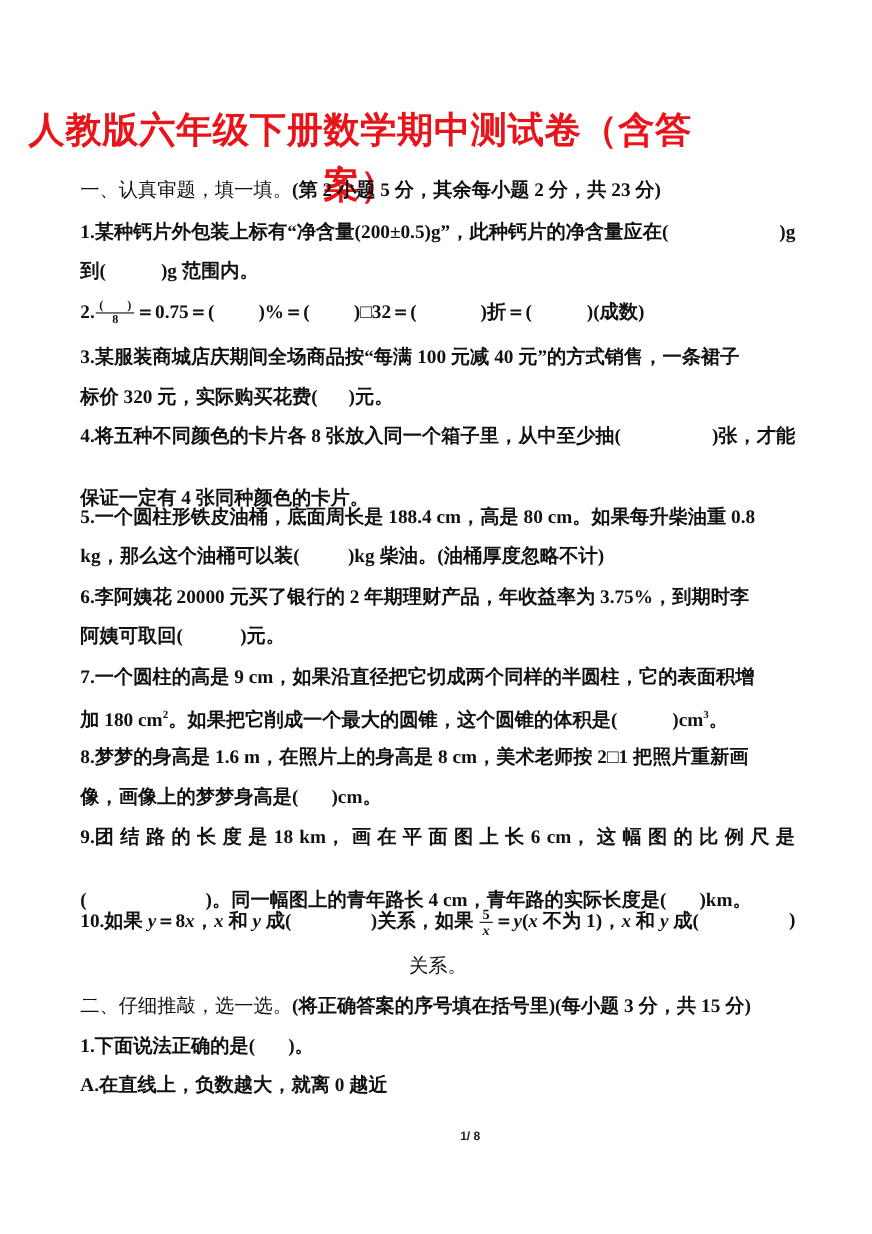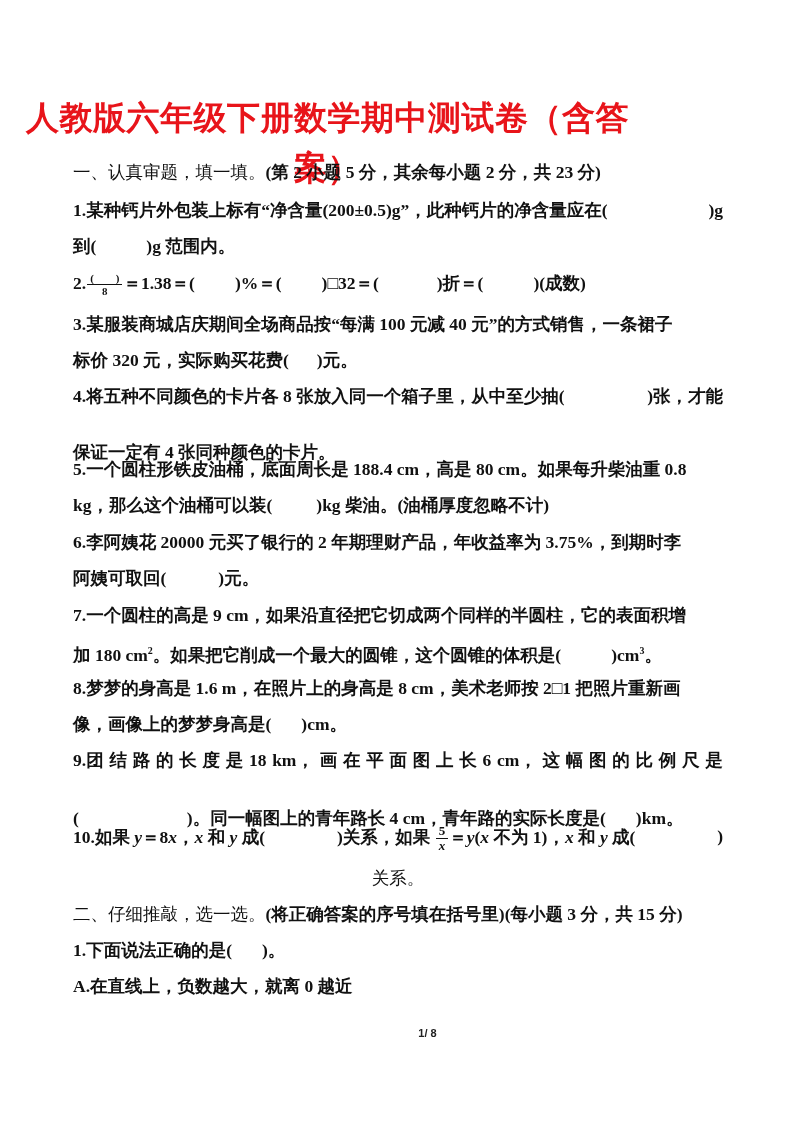--- a/index.html
+++ b/index.html
@@ -36,21 +36,21 @@
   <span>)g</span>
 </div>
 <div class="line" style="top:234px;">
   <span>到(</span><span class="gap" style="width:50px"></span><span>)g 范围内。</span>
 </div>
 
 <div class="line" style="top:271px;">
   <span>2.</span><span class="frac">
       <span class="num">(　　)</span>
       <span>8</span>
-    </span><span>＝1.38＝(</span><span class="gap" style="width:40px"></span><span>)%＝(</span><span class="gap" style="width:40px"></span><span>)□32＝(</span><span class="gap" style="width:58px"></span><span>)折＝(</span><span class="gap" style="width:50px"></span><span>)(成数)</span>
+    </span><span>＝0.75＝(</span><span class="gap" style="width:40px"></span><span>)%＝(</span><span class="gap" style="width:40px"></span><span>)□32＝(</span><span class="gap" style="width:58px"></span><span>)折＝(</span><span class="gap" style="width:50px"></span><span>)(成数)</span>
 </div>
 
 <div class="line" style="top:312px;">3.某服装商城店庆期间全场商品按“每满 100 元减 40 元”的方式销售，一条裙子</div>
 <div class="line" style="top:348px;">
   <span>标价 320 元，实际购买花费(</span><span class="gap" style="width:28px"></span><span>)元。</span>
 </div>
 
 <div class="line justify" style="top:384px;">
   <span>4.将五种不同颜色的卡片各 8 张放入同一个箱子里，从中至少抽(</span>
   <span>)张，才能</span>

